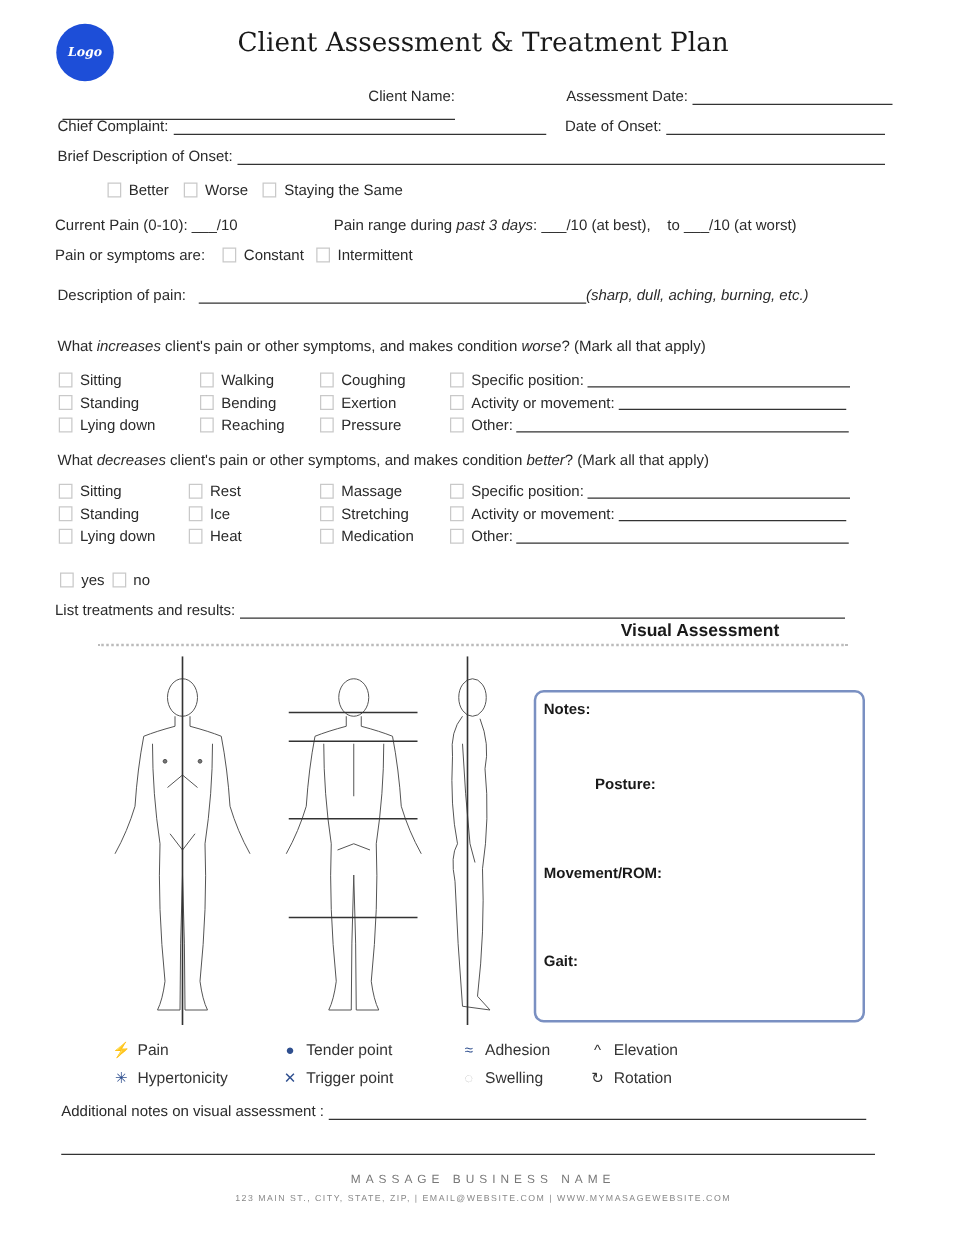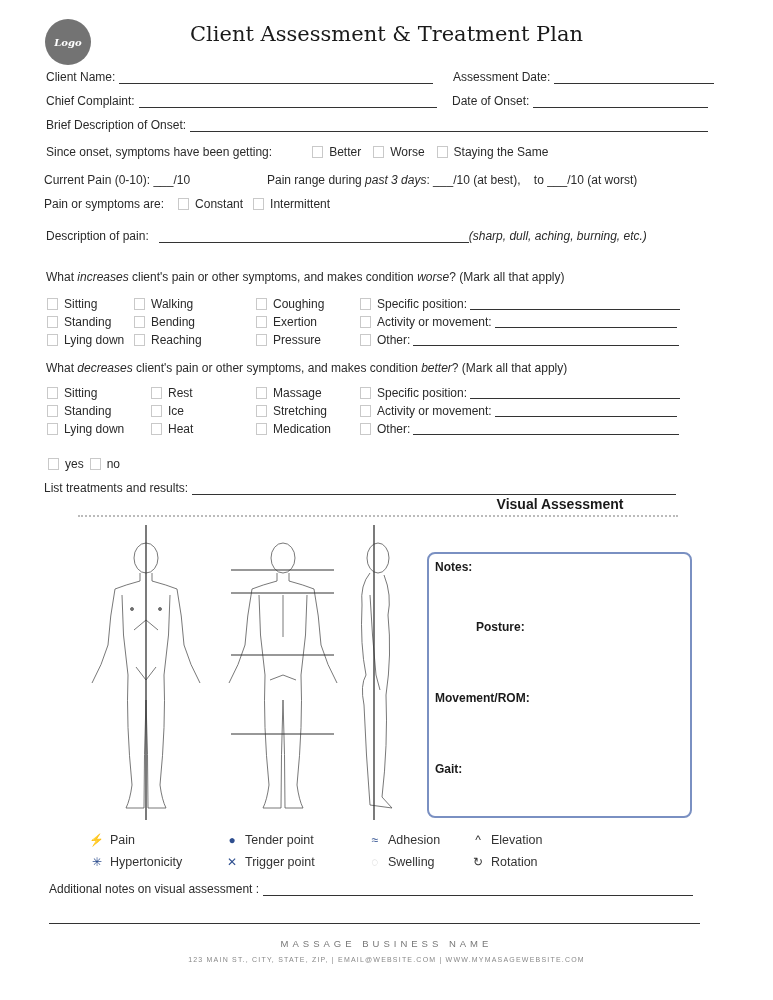--- a/index.html
+++ b/index.html
@@ -1,19 +1,19 @@
 <!DOCTYPE html>
 <html><head>
 <meta charset="utf-8">
 <style>
   * { box-sizing: border-box; margin: 0; padding: 0; }
   html, body { width: 773px; height: 1000px; background: #ffffff; overflow: hidden; }
   body { position: relative; font-family: "Liberation Sans", sans-serif; color: #2a2a2a; font-size: 12px; }
   .abs { position: absolute; white-space: nowrap; }
-  .logo { position: absolute; left: 45px; top: 19px; width: 46px; height: 46px; border-radius: 50%; background: #737373; color: #fff; font-family: "DejaVu Serif", serif; font-style: italic; font-weight: bold; font-size: 10px; display: flex; align-items: center; justify-content: center; }
+  .logo { position: absolute; left: 45px; top: 19px; width: 46px; height: 46px; border-radius: 50%; background: #1d4ed8; color: #fff; font-family: "DejaVu Serif", serif; font-style: italic; font-weight: bold; font-size: 10px; display: flex; align-items: center; justify-content: center; }
   .title { position: absolute; left: 0; width: 773px; top: 22px; text-align: center; font-family: "DejaVu Serif", serif; font-size: 21px; color: #1a1a1a; }
   .line { display: inline-block; border-bottom: 1px solid #333; height: 12px; vertical-align: baseline; }
   .row { position: absolute; display: flex; align-items: flex-end; white-space: nowrap; font-size: 12px; }
   .cb { display: inline-block; width: 11px; height: 12px; border: 1px solid #c9c9c9; background: #fff; margin-right: 6px; vertical-align: middle; }
   .it { font-style: italic; }
   .opt { display: inline-flex; align-items: center; }
   .grid-col { position: absolute; display: flex; flex-direction: column; gap: 4px; }
   .grid-col .opt { height: 14px; }
   .dotted { position: absolute; left: 78px; top: 515px; width: 600px; border-top: 2px dotted #bbb; }
   .va-title { position: absolute; left: 428px; width: 264px; top: 496px; text-align: center; font-weight: bold; font-size: 14px; color: #1a1a1a; }
@@ -26,21 +26,21 @@
   svg.fig { position: absolute; }
 </style>
 </head>
 <body>
 
 <div class="logo">
     <span>Logo</span>
   </div>
 <div class="title">Client Assessment &amp; Treatment Plan</div>
 
-<div class="row" style="left:46px; top:70px;">
+<div class="row" style="left:46px; top:70px;flex-direction:column;">
   <span>Client Name:</span>
   <span class="line" style="width:314px; margin-left:4px;"></span>
 </div>
 <div class="row" style="left:453px; top:70px;">
   <span>Assessment Date:</span>
   <span class="line" style="width:160px; margin-left:4px;"></span>
 </div>
 <div class="row" style="left:46px; top:94px;">
   <span>Chief Complaint:</span>
   <span class="line" style="width:298px; margin-left:4px;"></span>
@@ -48,21 +48,20 @@
 <div class="row" style="left:452px; top:94px;">
   <span>Date of Onset:</span>
   <span class="line" style="width:175px; margin-left:4px;"></span>
 </div>
 <div class="row" style="left:46px; top:118px;">
   <span>Brief Description of Onset:</span>
   <span class="line" style="width:518px; margin-left:4px;"></span>
 </div>
 
 <div class="row" style="left:46px; top:145px;">
-  <span>Since onset, symptoms have been getting:</span>
   <span class="opt" style="margin-left:40px;">
       <span class="cb"></span>
       <span>Better</span>
     </span>
   <span class="opt" style="margin-left:12px;">
       <span class="cb"></span>
       <span>Worse</span>
     </span>
   <span class="opt" style="margin-left:12px;">
       <span class="cb"></span>
@@ -104,21 +103,21 @@
     </span>
   <span class="opt">
       <span class="cb"></span>
       <span>Standing</span>
     </span>
   <span class="opt">
       <span class="cb"></span>
       <span>Lying down</span>
     </span>
 </div>
-<div class="grid-col" style="left:134px; top:297px;">
+<div class="grid-col" style="left:160px; top:297px;">
   <span class="opt">
       <span class="cb"></span>
       <span>Walking</span>
     </span>
   <span class="opt">
       <span class="cb"></span>
       <span>Bending</span>
     </span>
   <span class="opt">
       <span class="cb"></span>

